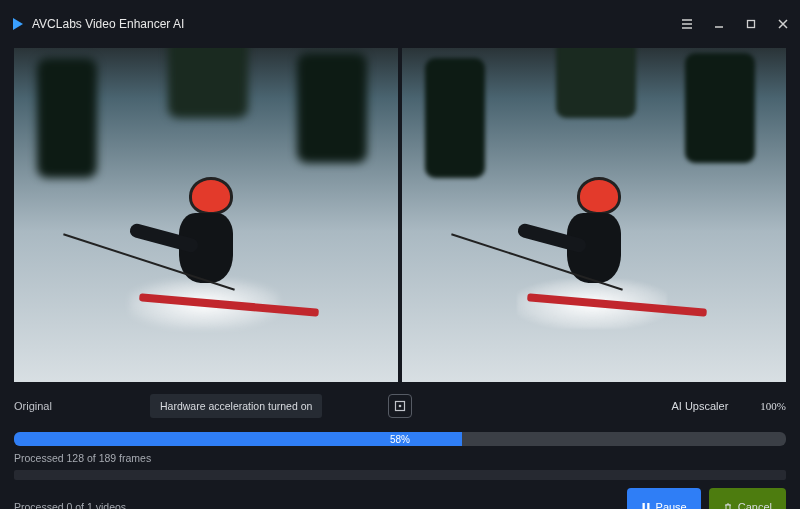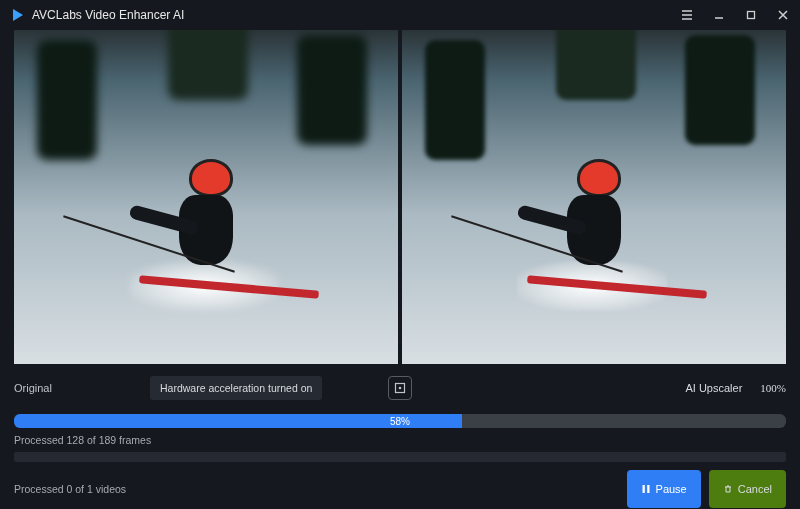--- a/index.html
+++ b/index.html
@@ -6,21 +6,21 @@
   body {
     width: 800px;
     height: 509px;
     background: #15181f;
     font-family: -apple-system, BlinkMacSystemFont, "Segoe UI", Arial, sans-serif;
     color: #d8dbe0;
     overflow: hidden;
     font-size: 12px;
   }
   .titlebar {
-    height: 30px;
+    height: 48px;
     display: flex;
     align-items: center;
     justify-content: space-between;
     padding: 0 10px;
     background: #15181f;
   }
   .titlebar-left { display: flex; align-items: center; gap: 6px; }
   .app-title { font-size: 12px; color: #e8e8e8; font-weight: 400; }
   .titlebar-right { display: flex; align-items: center; gap: 18px; }
   .win-btn { width: 14px; height: 14px; display:flex; align-items:center; justify-content:center; color:#d0d0d0; cursor:pointer; }
@@ -63,21 +63,21 @@
     position:absolute; left:136px; top:4px;
     background:#262b33; color:#d8dbe0; padding:6px 10px;
     font-size:10.5px; border-radius:3px; white-space:nowrap;
   }
   .center-btn {
     position:absolute; left:50%; transform:translateX(-50%);
     width:24px; height:24px; border:1px solid #565b64; border-radius:4px;
     display:flex; align-items:center; justify-content:center; cursor:pointer;
     color:#c0c3c9;
   }
-  .upscaler-info { display:flex; align-items:center; gap:18px; }
+  .upscaler-info { display:flex; align-items:center; gap:32px; }
   .upscaler-label{font-size:11px;}
   .upscaler-pct{font-size:11px;font-family:Liberation Serif, serif;}
   .progress-block { margin: 10px 14px 0 14px; }
   .pbar { position:relative; height:14px; background:#3b3f46; border-radius:6px; overflow:hidden;}
   .pfill { position:absolute; left:0; top:0; bottom:0; background:#2f7ef6;}
   .pbar-text { position:absolute; left:50%; top:50%; transform:translate(-50%,-50%); font-size:10px; color:#fff; font-weight:500;}
   .prog-sub { display:flex; justify-content:space-between; margin-top:6px; font-size:10.5px; color:#a6aab1;}
   .pbar2 { height:10px; background:#262931; border-radius:2px; margin:6px 14px 0 14px;}
   .footer-row { display:flex; justify-content:space-between; align-items:center; margin:8px 14px 0 14px;}
   .footer-left{font-size:10.5px;color:#a6aab1;}

